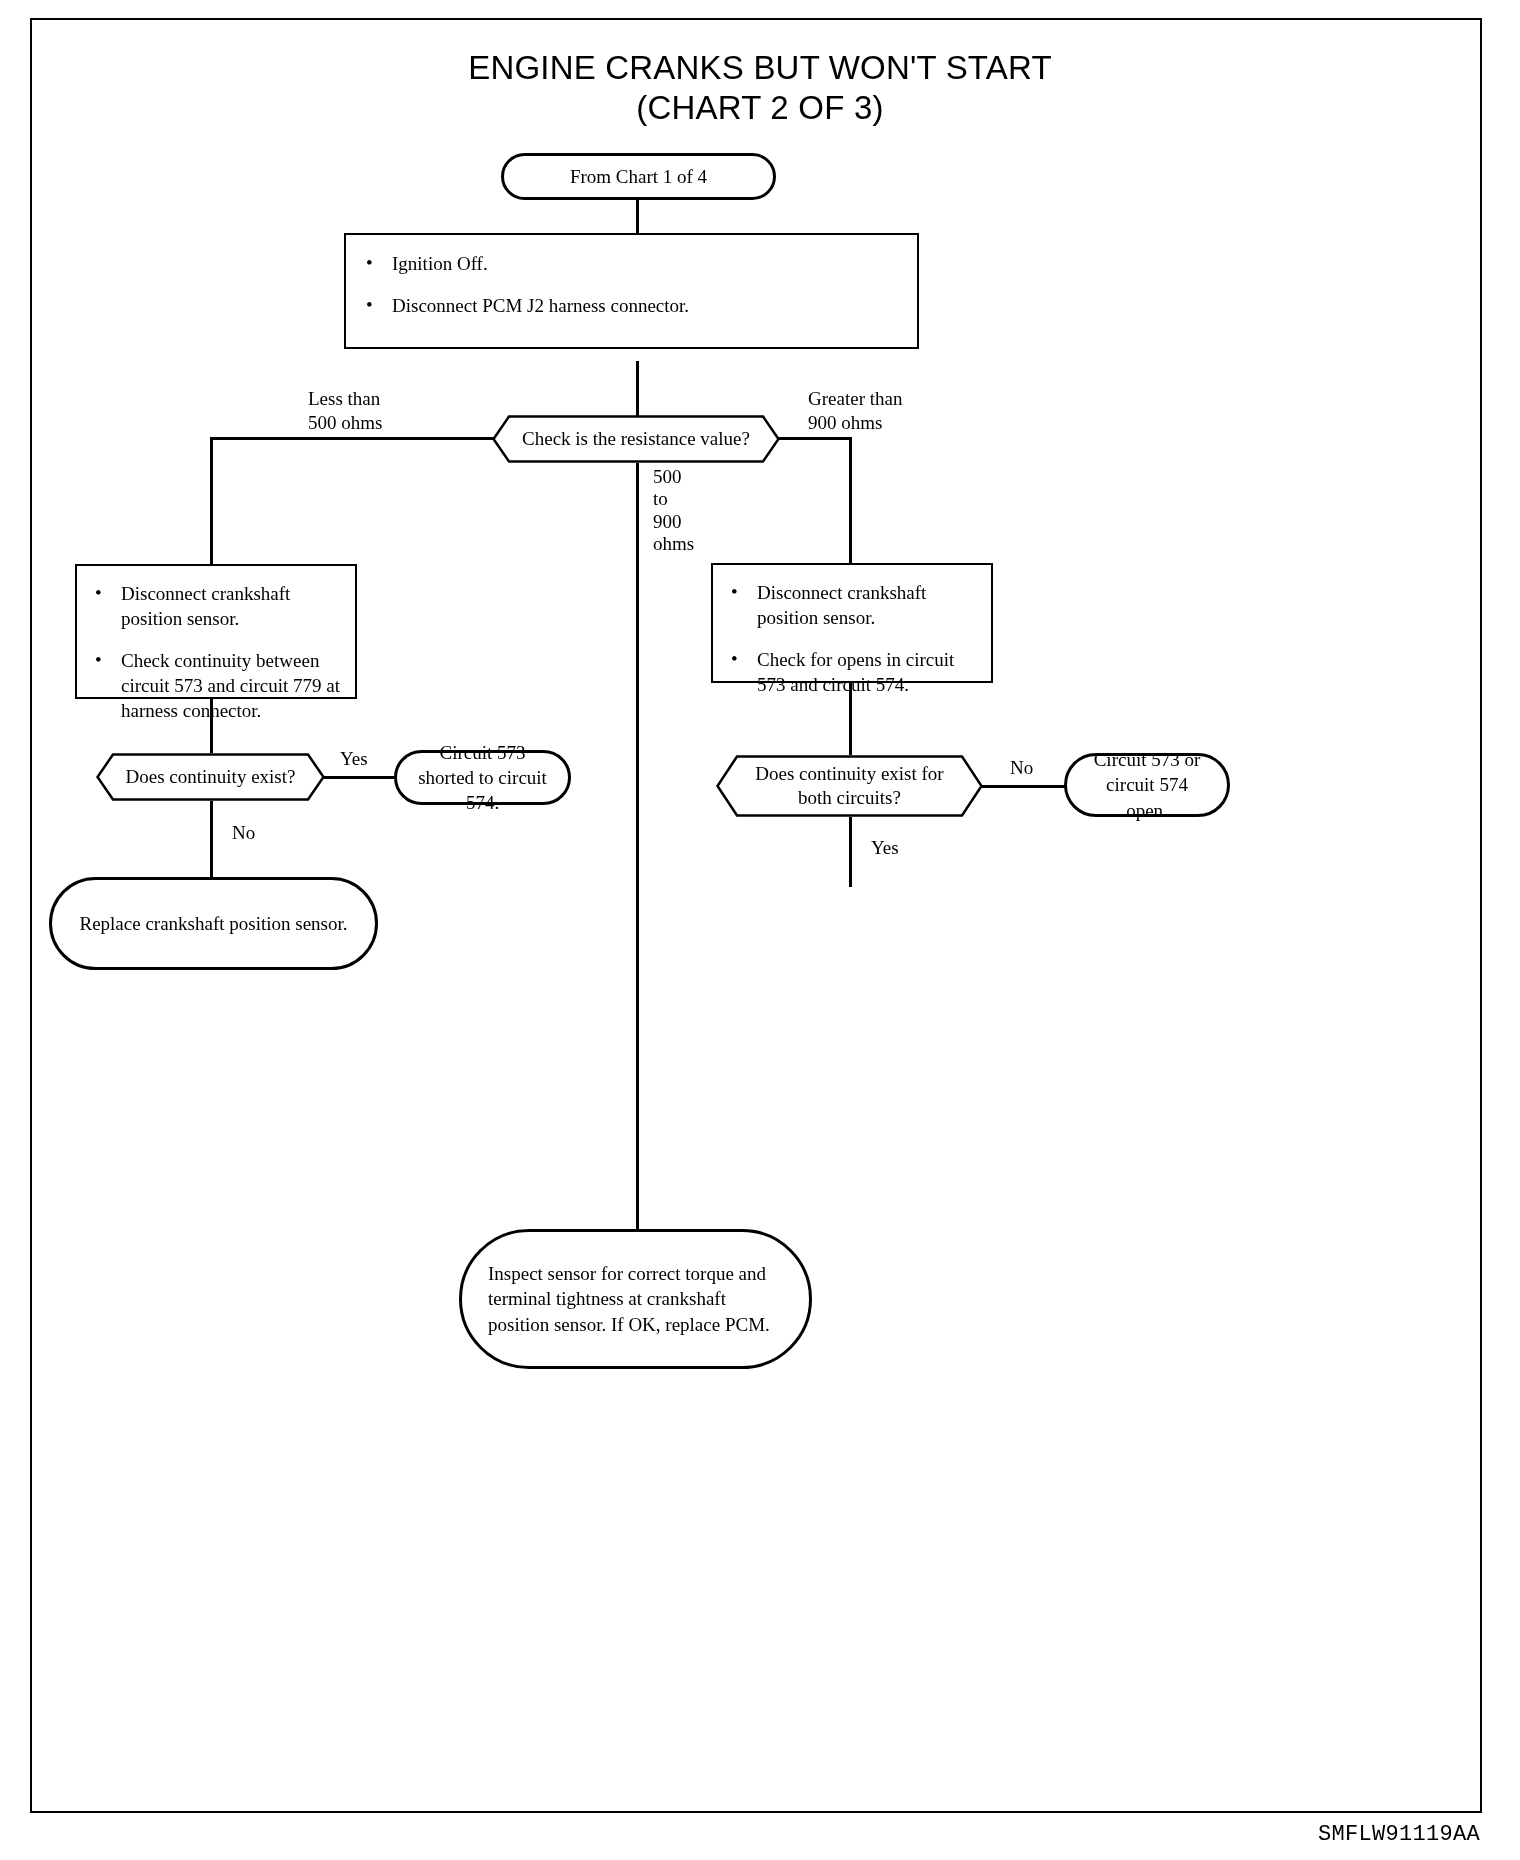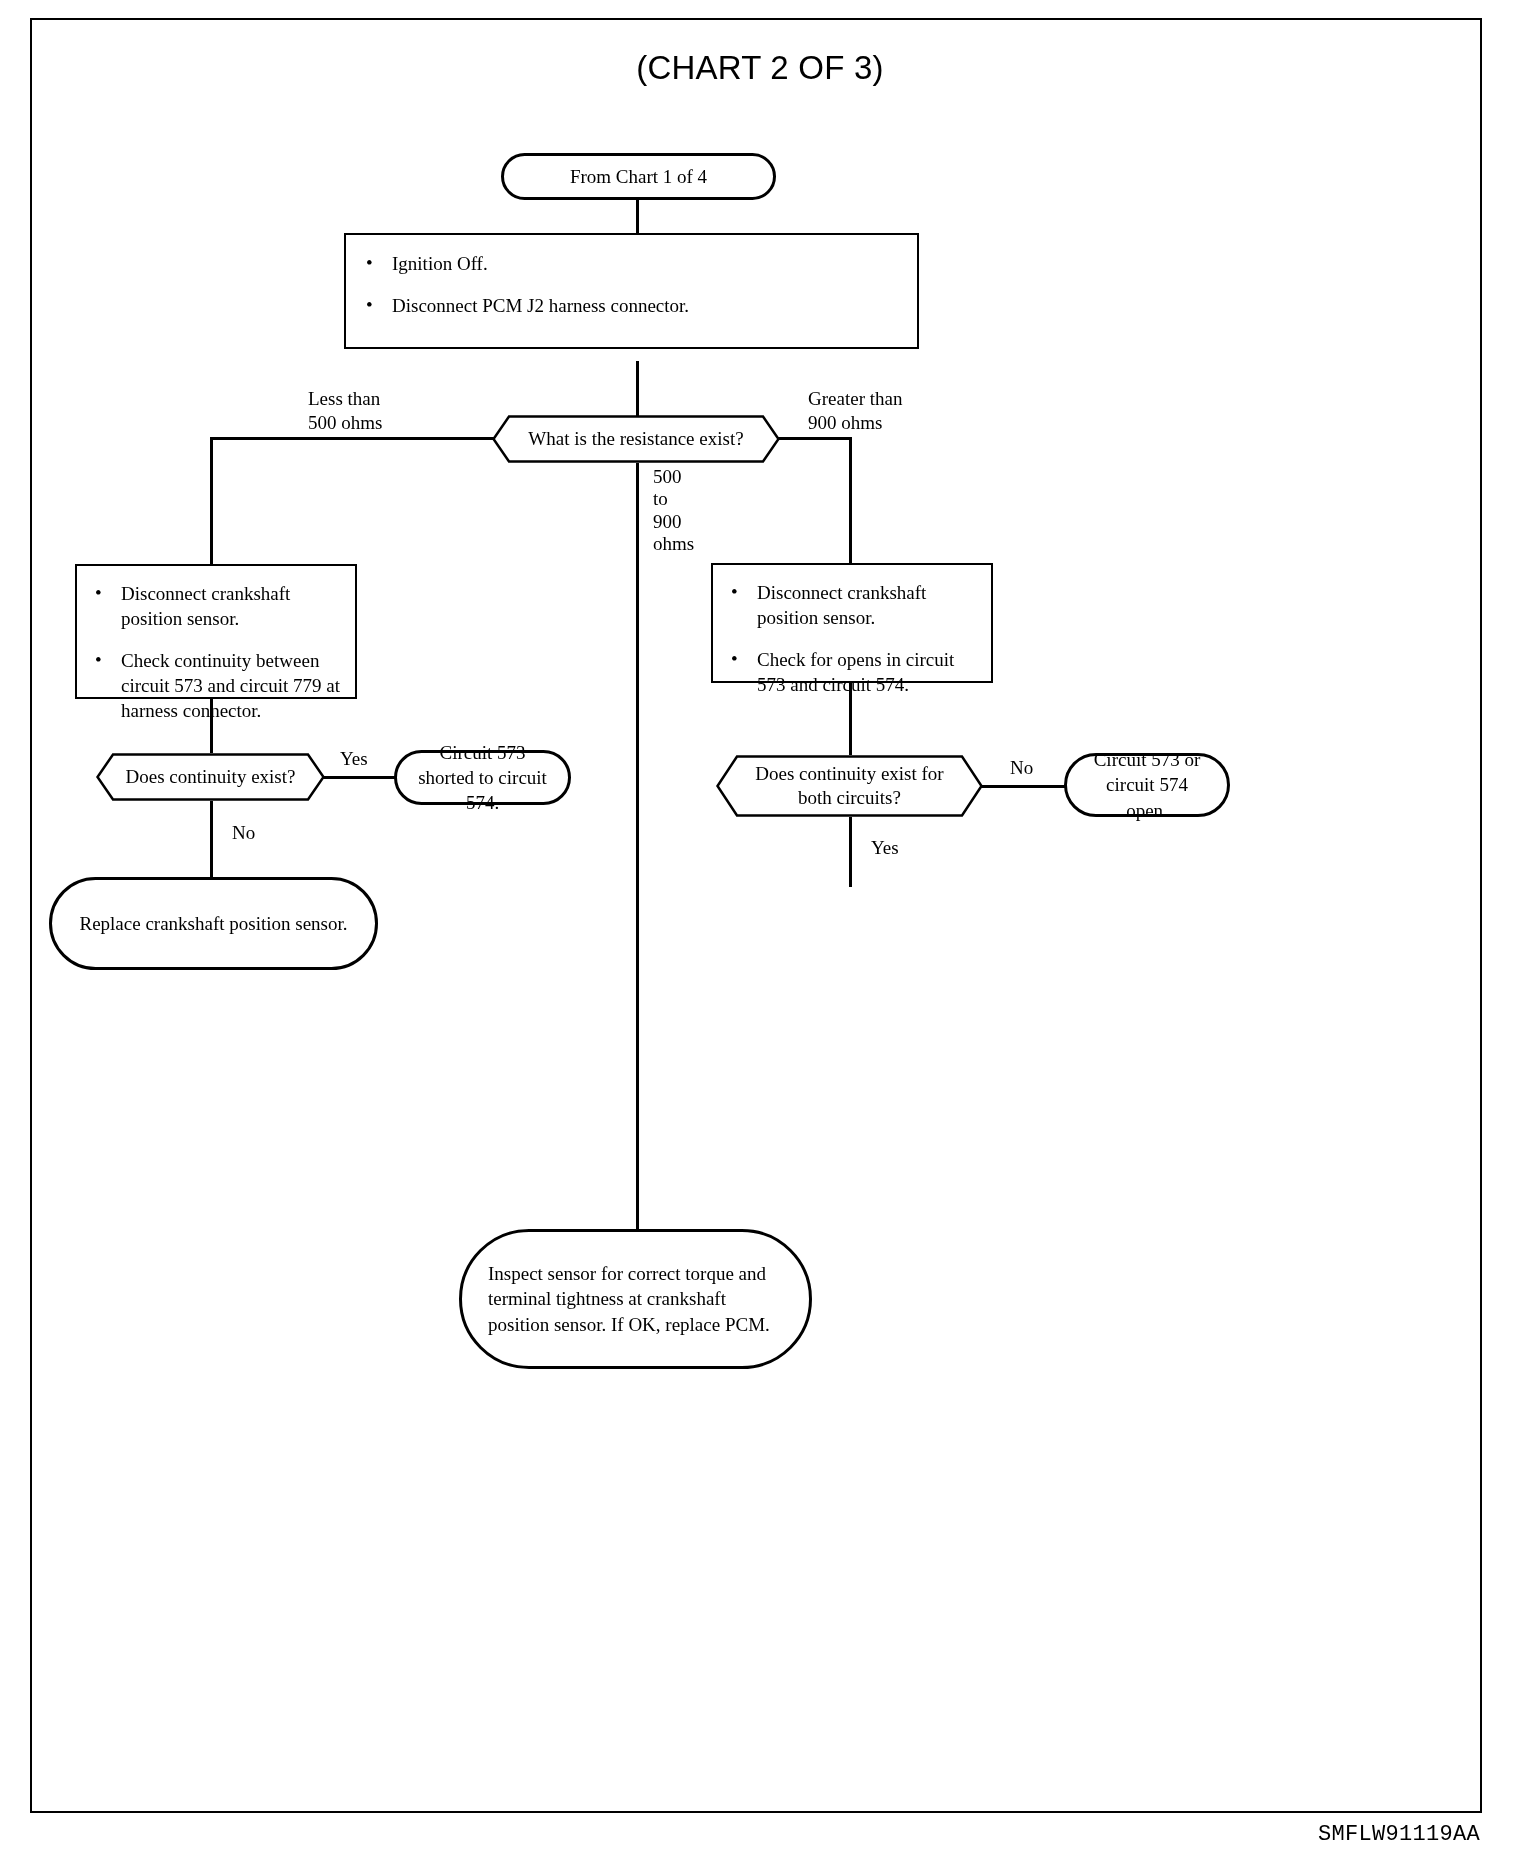--- a/index.html
+++ b/index.html
@@ -37,20 +37,21 @@
   .footer{position:absolute;right:40px;top:1822px;font-family:Liberation Mono, monospace;font-size:22px;letter-spacing:.3px;}
 </style>
 </head>
 <body>
 
 <div id="page">
 
   <div class="page-border"></div>
 
   <div class="title">
+    <div>ENGINE CRANKS BUT WON'T START</div>
     <div>(CHART 2 OF 3)</div>
   </div>
 
   <div class="term" style="left:501px;top:153px;width:275px;height:47px;">
     <span>From  Chart  1  of  4</span>
   </div>
 
   <div class="edge v" style="left:636px;top:200px;height:45px;"></div>
 
   <div class="proc" style="left:344px;top:233px;width:575px;height:116px;padding:17px 12px 0 12px;">
@@ -59,21 +60,21 @@
       <li>Disconnect PCM J2 harness connector.</li>
     </ul>
   </div>
 
   <div class="edge v" style="left:636px;top:361px;height:63px;"></div>
 
   <div class="hexwrap" style="left:492px;top:415px;width:288px;height:48px;">
     <svg width="288" height="48" viewBox="0 0 288 48">
       <polygon points="17,1.5 271,1.5 286.5,24 271,46.5 17,46.5 1.5,24" fill="#fff" stroke="#000" stroke-width="2.5"></polygon>
     </svg>
-    <div class="hextext">What is the resistance exist?</div>
+    <div class="hextext">Check is the resistance value?</div>
   </div>
 
   <div class="edge h" style="left:210px;top:437px;width:284px;"></div>
   <div class="edge v" style="left:210px;top:437px;height:127px;"></div>
 
   <div class="elabel" style="left:308px;top:387px;">Less than
 500 ohms</div>
 
   <div class="edge h" style="left:778px;top:437px;width:74px;"></div>
   <div class="edge v" style="left:849px;top:437px;height:126px;"></div>

